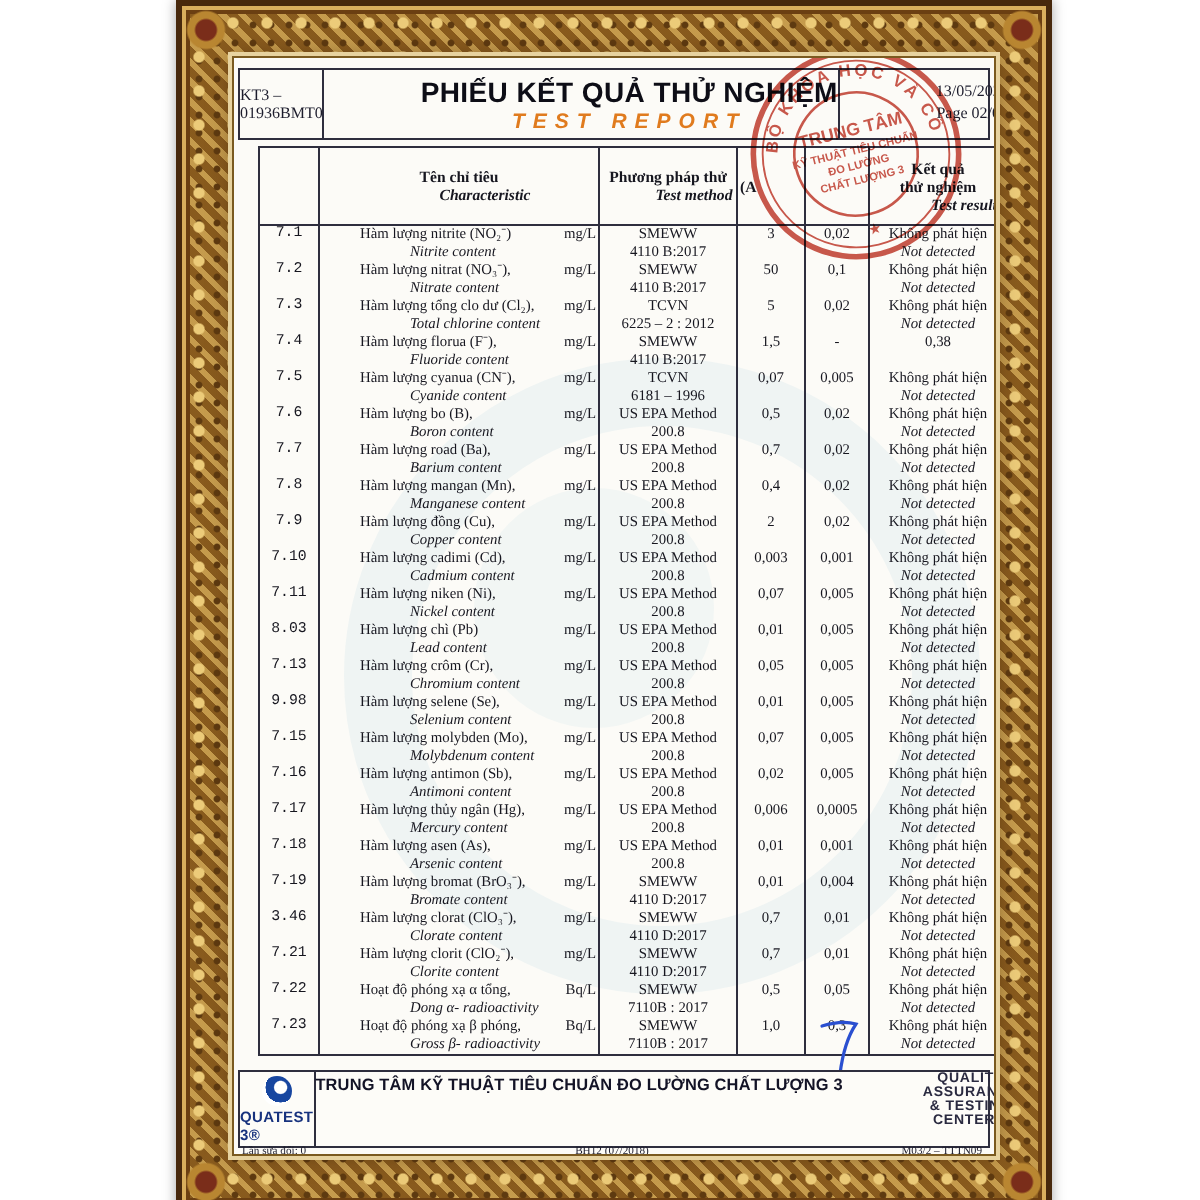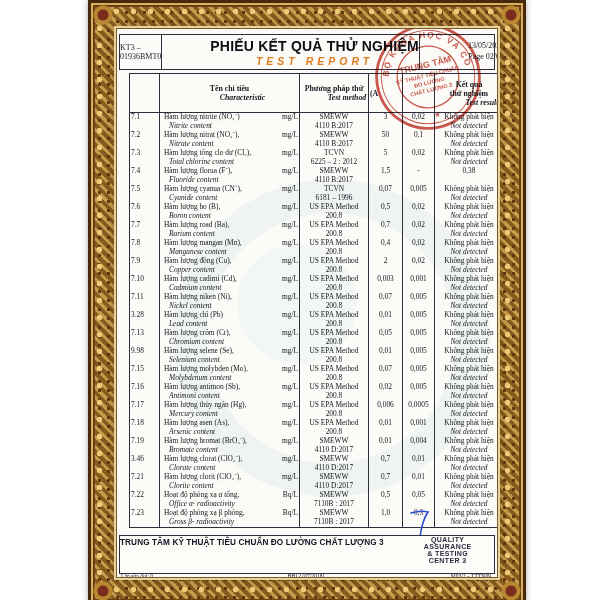--- a/index.html
+++ b/index.html
@@ -47,23 +47,23 @@
   table.main col.c-no{width:30px}  table.main col.c-ch{width:140px}
   table.main col.c-me{width:69px}  table.main col.c-li{width:34px}
   table.main col.c-lo{width:32px}  table.main col.c-re{width:69px}
   table.main th, table.main td{border-left:1px solid #2e2e3e;border-right:1px solid #2e2e3e;
        padding:0 1px;vertical-align:top;}
   table.main thead th{border-bottom:1.3px solid #2e2e3e;border-top:1.3px solid #2e2e3e;
        height:38px;vertical-align:middle;text-align:center;font-weight:bold;font-size:7.8px;}
   table.main{border:1.4px solid #2e2e3e;}
   .hen{font-style:italic;font-weight:bold;padding-left:26px;}
   tbody td{height:18px;line-height:1.2;}
-  td.no{text-align:left;padding-top:1px;}
-  td.ch .l1{display:flex;justify-content:space-between;padding-left:3px;}
-  td.ch .en{font-style:italic;padding-left:8px;}
+  td.no{text-align:center;padding-top:1px;font-family:Liberation Mono, monospace;}
+  td.ch .l1{display:flex;justify-content:space-between;padding-left:19px;}
+  td.ch .en{font-style:italic;padding-left:8px;margin-left:36px;}
   td.me{text-align:center;}
   td.va{text-align:center;padding-top:1px;}
   td.re{text-align:center;font-family:Liberation Serif, serif;}
   td.re .en{font-style:italic;}
   .frag{display:block;text-align:left;font-weight:bold;}
   
   .stamp{position:absolute;left:255px;top:-8px;width:112px;height:112px;
          transform:rotate(-14deg);opacity:.84;mix-blend-mode:multiply;pointer-events:none;}
   
   .handmark{position:absolute;left:292px;top:480px;width:22px;height:30px;pointer-events:none;}
@@ -361,21 +361,21 @@
               <div>200.8</div>
             </td>
             <td class="va">0,07</td>
             <td class="va">0,005</td>
             <td class="re">
               <div>Không phát hiện</div>
               <div class="en">Not detected</div>
             </td>
           </tr>
           <tr>
-            <td class="no">3.28</td>
+            <td class="no">8.03</td>
             <td class="ch">
               <div class="l1">
                 <span class="vi">Hàm lượng chì (Pb)</span>
                 <span class="unit">mg/L</span>
               </div>
               <div class="en">Lead content</div>
             </td>
             <td class="me">
               <div>US EPA Method</div>
               <div>200.8</div>
@@ -567,21 +567,21 @@
               <div class="en">Not detected</div>
             </td>
           </tr>
           <tr>
             <td class="no">7.22</td>
             <td class="ch">
               <div class="l1">
                 <span class="vi">Hoạt độ phóng xạ α tổng,</span>
                 <span class="unit">Bq/L</span>
               </div>
-              <div class="en">Office α- radioactivity</div>
+              <div class="en">Dong α- radioactivity</div>
             </td>
             <td class="me">
               <div>SMEWW</div>
               <div>7110B : 2017</div>
             </td>
             <td class="va">0,5</td>
             <td class="va">0,05</td>
             <td class="re">
               <div>Không phát hiện</div>
               <div class="en">Not detected</div>
@@ -625,20 +625,24 @@
       <text x="60" y="68" text-anchor="middle" font-size="6" font-weight="bold" fill="#c0392b" font-family="Liberation Sans, sans-serif">ĐO LƯỜNG</text>
       <text x="60" y="76" text-anchor="middle" font-size="6" font-weight="bold" fill="#c0392b" font-family="Liberation Sans, sans-serif">CHẤT LƯỢNG 3</text>
       <text x="60" y="104" text-anchor="middle" font-size="8" fill="#c0392b">★</text>
     </svg>
 
     <svg class="handmark" viewBox="0 0 22 30">
       <path d="M2,4 Q12,1 19,3 Q13,12 11,28" fill="none" stroke="#2a4fd0" stroke-width="1.6" stroke-linecap="round"></path>
     </svg>
 
     <div class="fbox">
+      <div class="flogo">
+        <div class="ring"></div>
+        <div class="lname">QUATEST 3®</div>
+      </div>
       <div class="fmain">
         <div class="forg-vi">TRUNG TÂM KỸ THUẬT TIÊU CHUẨN ĐO LƯỜNG CHẤT LƯỢNG 3</div>
         <div class="forg-en">QUALITY ASSURANCE &amp; TESTING CENTER 3</div>
         <div class="faddr" id="addr">
             <span class="lab">Head Office:</span>
             <span>49 Pasteur, Dist. 1, HCMC, Vietnam</span>
             <span>Tel: (84-28) 3829 4274</span>
             <span>Fax: (84-28) 3829 3012</span>
             <span>Website: www.quatest3.com.vn</span>
             <span class="lab">Testing:</span>

